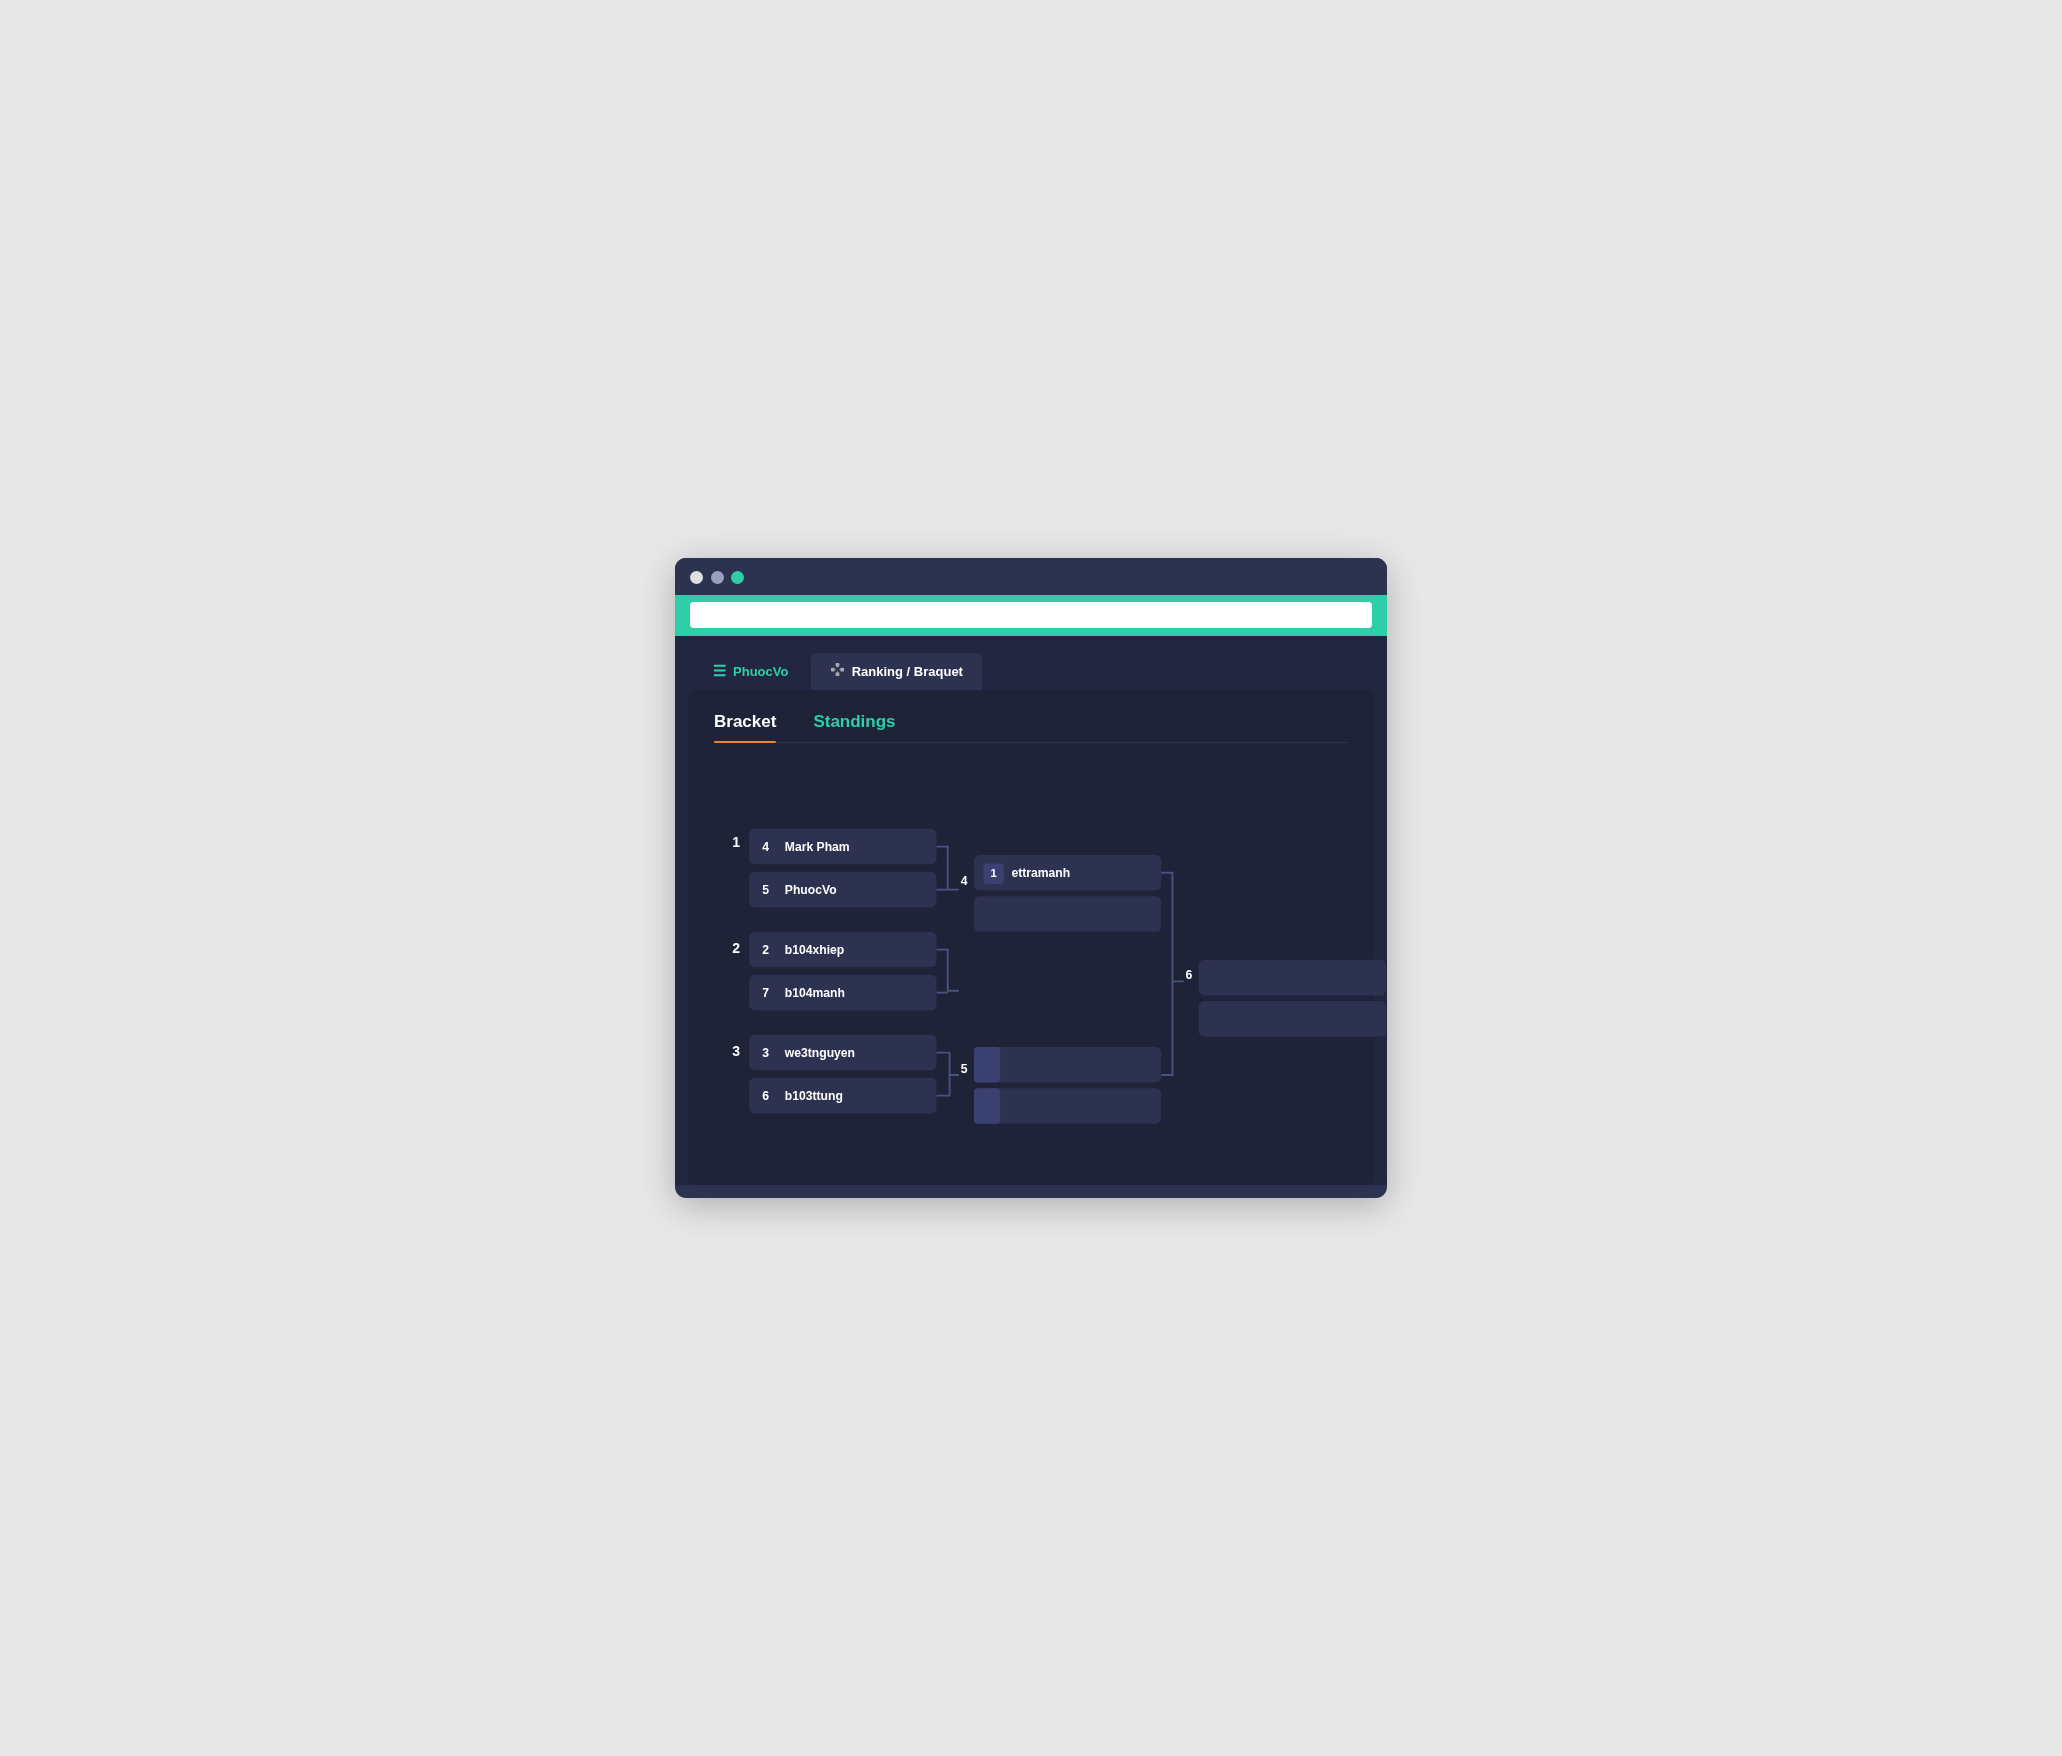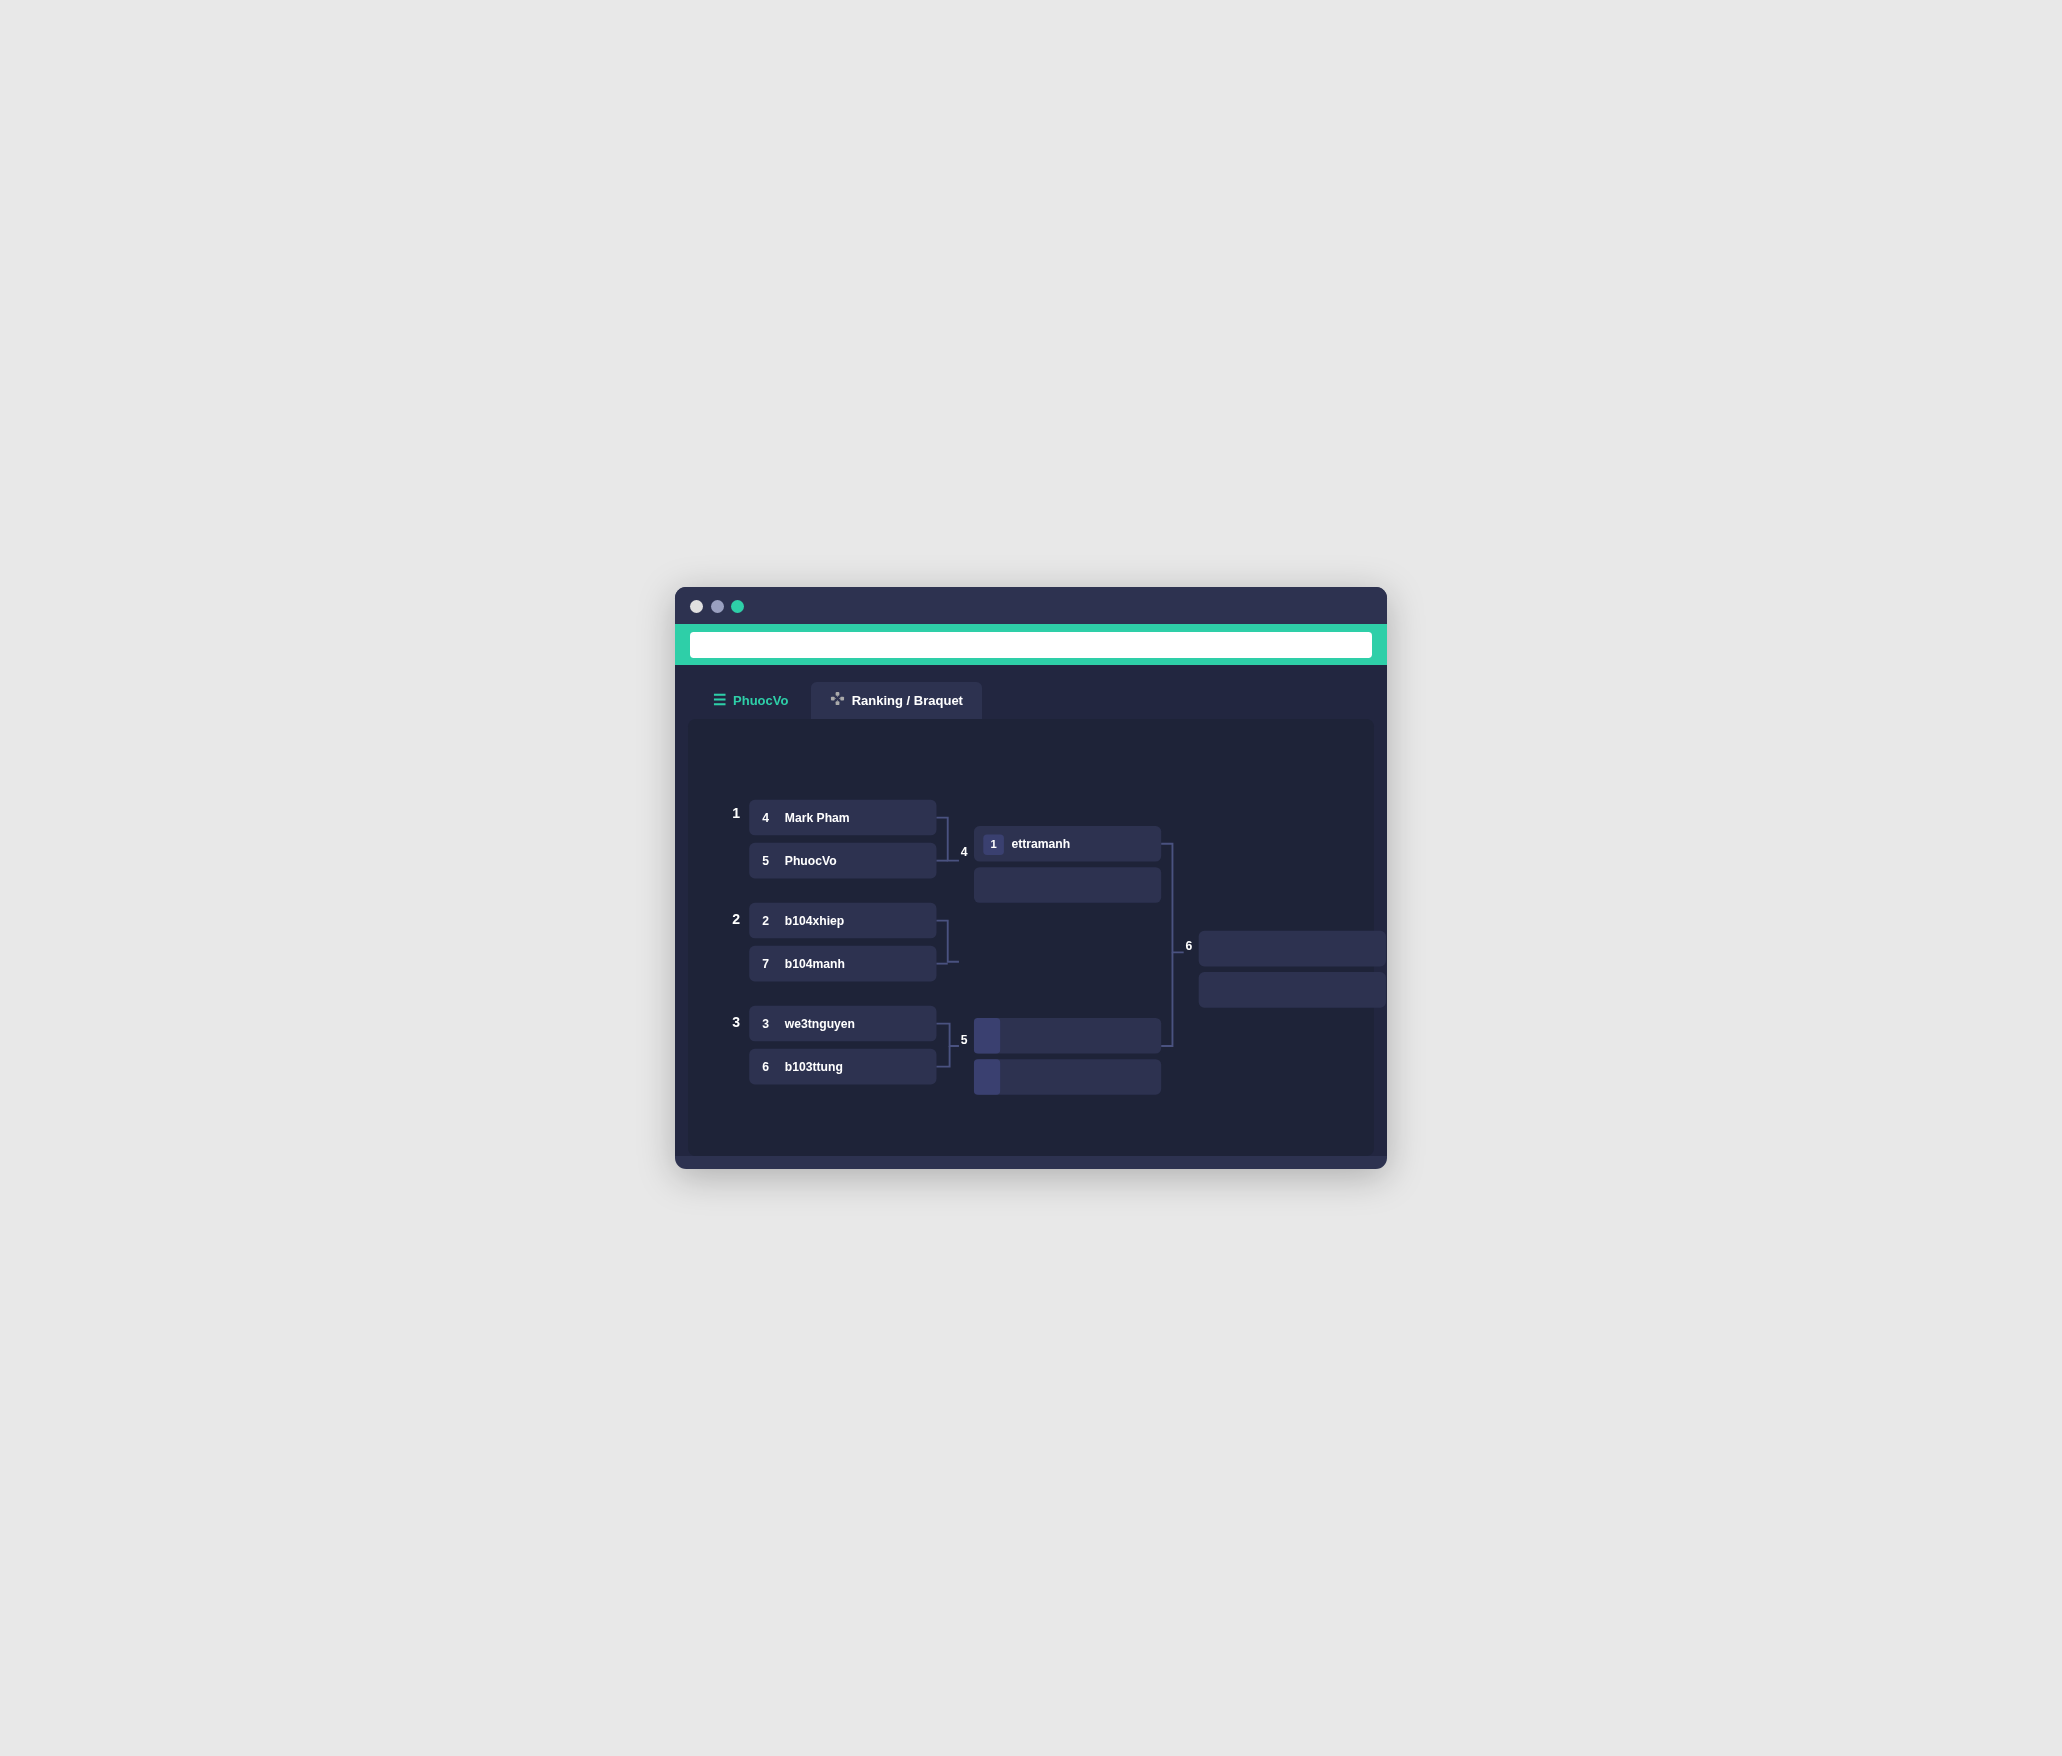--- a/index.html
+++ b/index.html
@@ -169,20 +169,28 @@
             <line x1="8" y1="11" x2="8" y2="10" stroke="#aaa" stroke-width="1"></line>
             <line x1="11" y1="8" x2="10" y2="8" stroke="#aaa" stroke-width="1"></line>
           </svg>
         </span>
         <span>Ranking / Braquet</span>
       </div>
     </div>
 
     <div class="inner-panel">
 
+      <div class="sub-tabs">
+        <div class="sub-tab sub-tab-bracket">
+          <span>Bracket</span>
+        </div>
+        <div class="sub-tab sub-tab-standings">
+          <span>Standings</span>
+        </div>
+      </div>
 
       <div style="position:relative; padding: 9.4px 0 9.4px 9.4px;">
         <svg width="618" height="356" style="overflow:visible;" viewBox="0 0 660 380">
 
           <text x="10" y="72" fill="white" font-size="15" font-weight="700">1</text>
 
           <rect x="28" y="52" width="200" height="38" rx="6" fill="#2d3250"></rect>
           <text x="42" y="76" fill="white" font-size="13" font-weight="700">4</text>
           <text x="66" y="76" fill="white" font-size="13" font-weight="600">Mark Pham</text>
 

